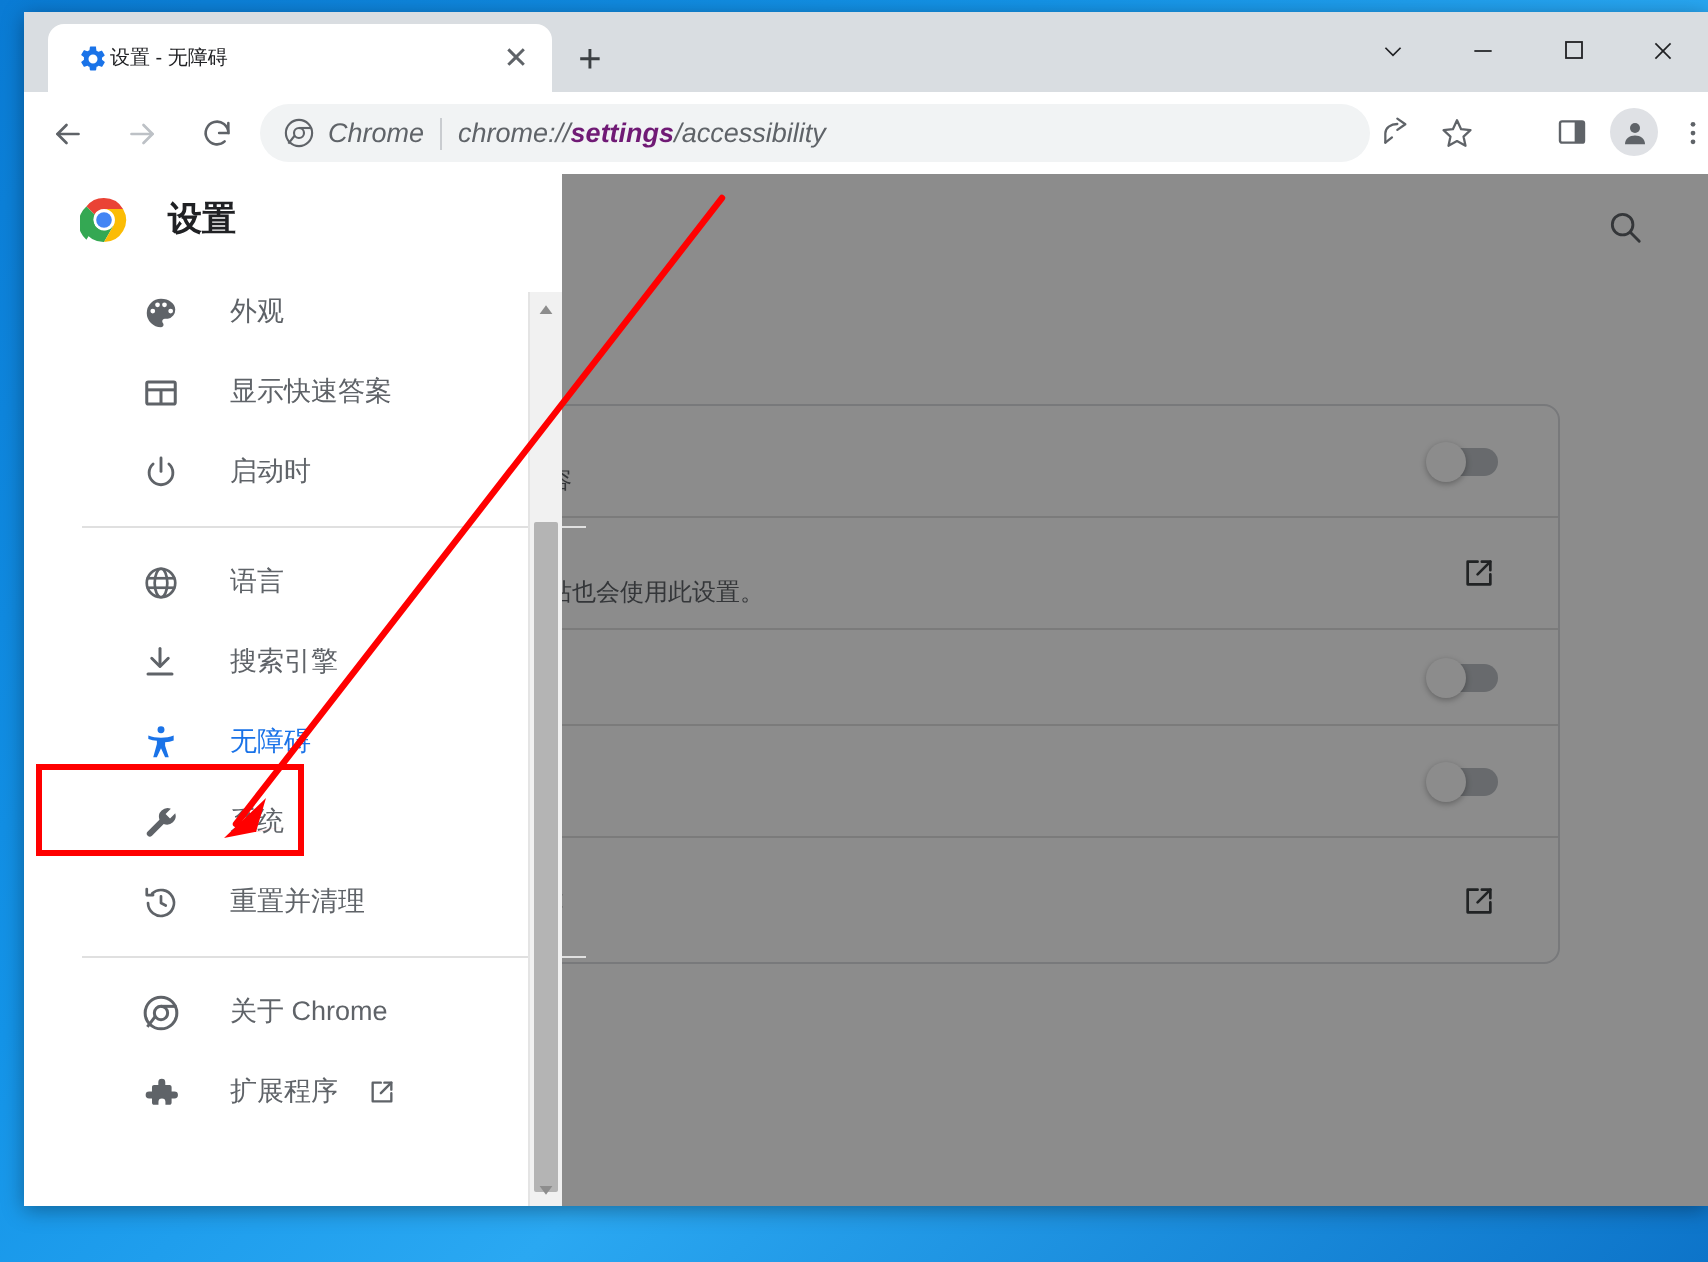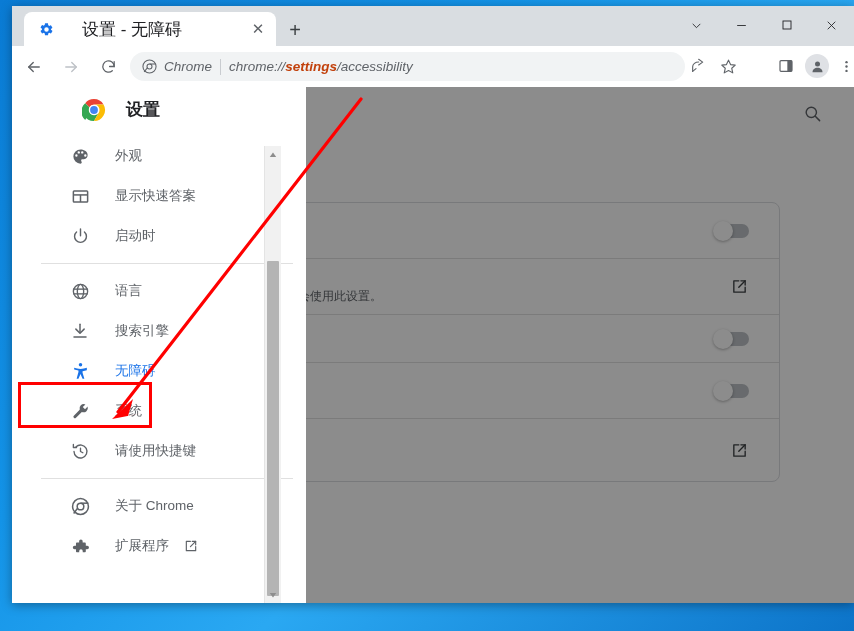--- a/index.html
+++ b/index.html
@@ -41,22 +41,22 @@
     border-radius: 8px 8px 0 0;
     display: flex; align-items: center;
   }
   #tab-favicon {
     margin-left: 14px;
     width: 16px; height: 16px;
     display: flex; align-items: center; justify-content: center;
     flex: none;
   }
   #tab-title {
-    margin-left: 28px;
-    font-size: 17px;
+    margin-left: 1px;
+    font-size: 10px;
     color: #202124;
     white-space: nowrap;
     overflow: hidden;
     flex: 1;
   }
   #tab-close {
     width: 24px; height: 24px;
     margin-right: 6px;
     display: flex; align-items: center; justify-content: center;
     color: #5f6368;
@@ -131,21 +131,21 @@
   #omnibox-divider {
     margin: 0 8px;
     width: 1px; height: 16px;
     background: #c9ccd0;
   }
   #omnibox-url {
     font-size: 13.5px;
     color: #5f6368;
     white-space: nowrap;
   }
-  #omnibox-url b { color: #c2410c; font-weight: 700; }
+  #omnibox-url b { color: #701a75; font-weight: 700; }
 
   .tool-icon {
     position: absolute;
     top: 6px;
     width: 28px; height: 28px;
     display: flex; align-items: center; justify-content: center;
     color: #5f6368;
   }
   #share-icon  { left: 672px; }
   #star-icon   { left: 702px; }
@@ -169,21 +169,20 @@
     background: #ffffff;
     overflow: hidden;
   }
 
   
   #sidebar {
     position: absolute;
     left: 0; top: 0;
     width: 252px; height: 516px;
     background: #ffffff;
-    padding-left: 42px;
   }
   #settings-header {
     height: 45px;
     display: flex;
     align-items: center;
     padding-left: 28px;
   }
   #chrome-logo-header { width: 24px; height: 24px; flex: none; }
   #settings-title {
     margin-left: 20px;
@@ -628,21 +627,21 @@
             </div>
 
             <div class="nav-item">
               <span class="nav-icon">
                 <svg width="19" height="19" viewBox="0 0 24 24" fill="none" stroke="currentColor" stroke-width="1.7" stroke-linecap="round" stroke-linejoin="round">
                   <path d="M3.8 12a8.2 8.2 0 102.6-6"></path>
                     <polyline points="3,3.2 3,7 7,7"></polyline>
                     <polyline points="12,7.8 12,12 15,13.6"></polyline>
                 </svg>
               </span>
-              <span class="nav-label">请使用快捷键</span>
+              <span class="nav-label">重置并清理</span>
             </div>
 
             <div class="nav-sep"></div>
 
             <div class="nav-item">
               <span class="nav-icon">
                 <svg width="19" height="19" viewBox="0 0 24 24">
                   <circle cx="12" cy="12" r="10" fill="none" stroke="currentColor" stroke-width="1.9"></circle>
                   <circle cx="12" cy="12" r="4.2" fill="none" stroke="currentColor" stroke-width="1.9"></circle>
                   <path d="M12 7.8 L21.8 7.8" stroke="currentColor" stroke-width="1.9" fill="none"></path>

